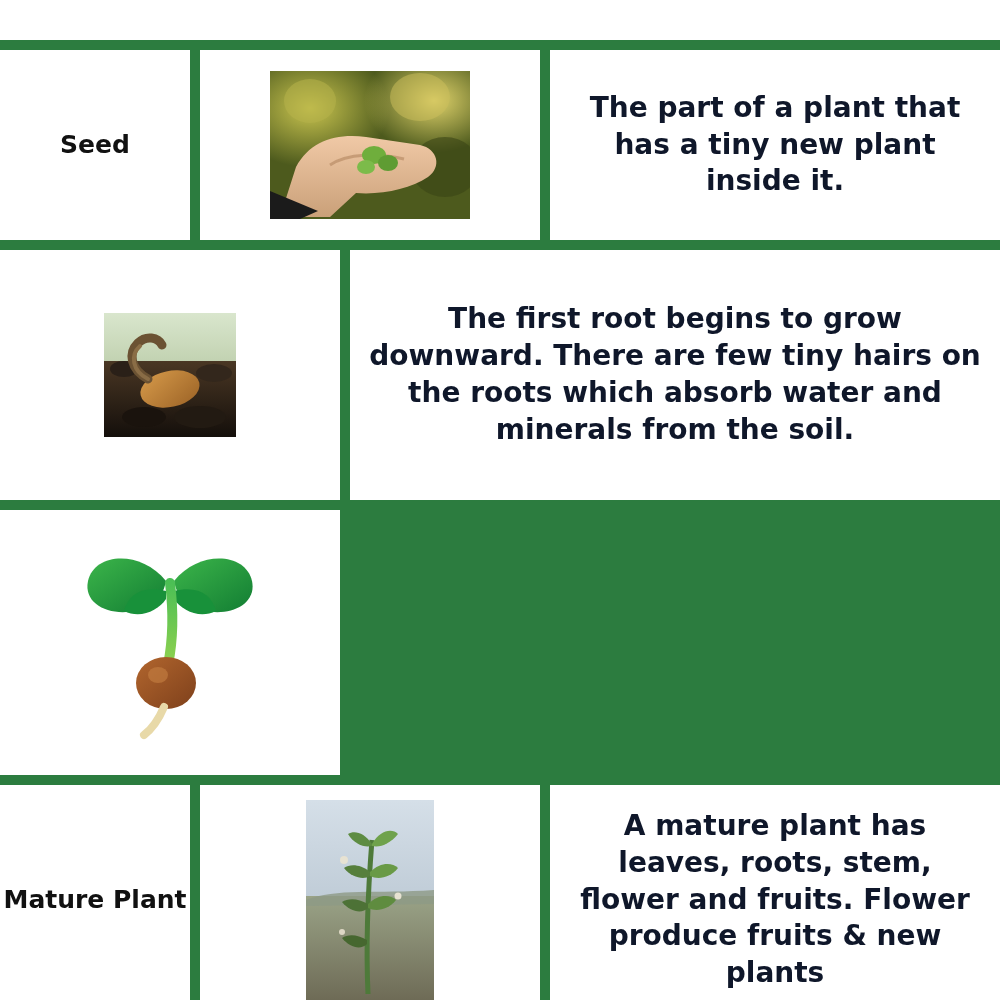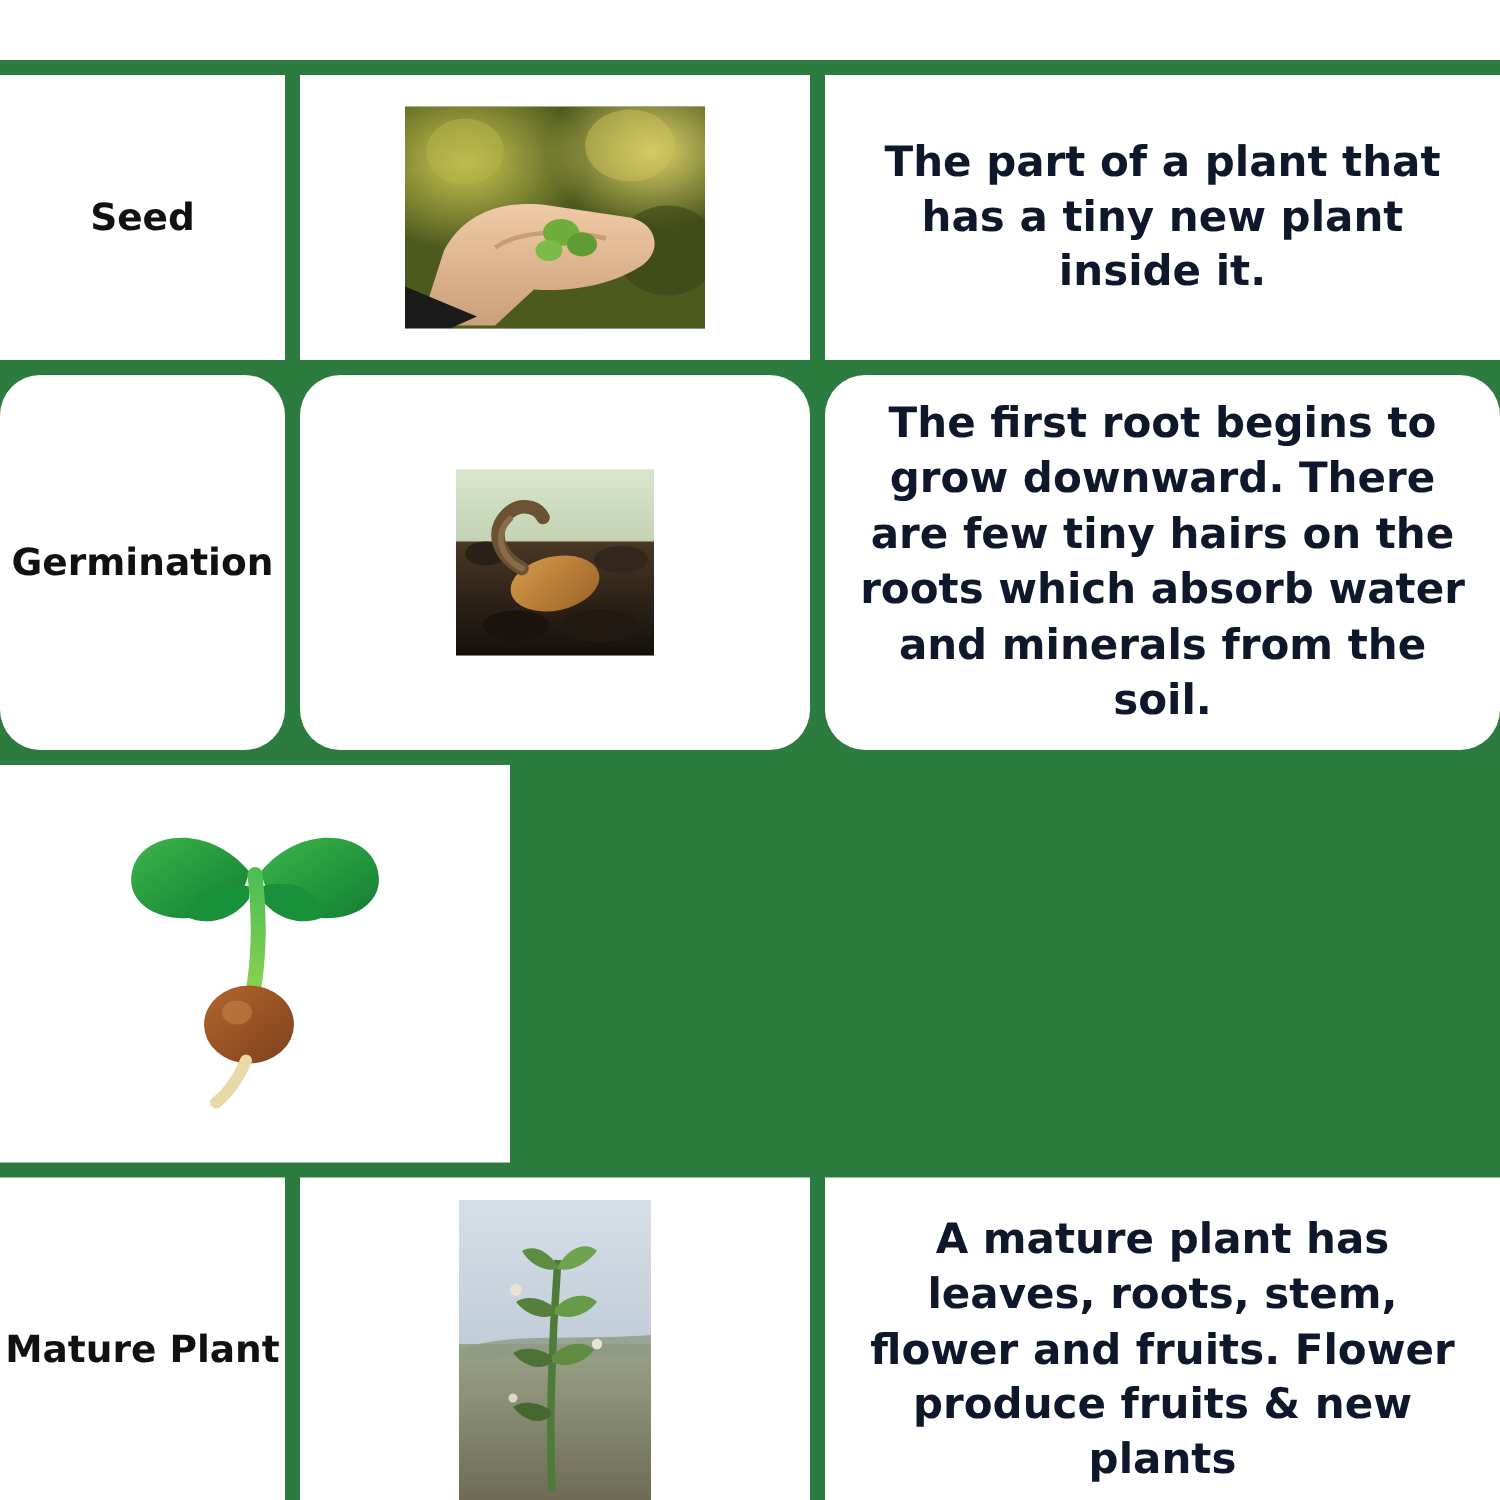--- a/index.html
+++ b/index.html
@@ -72,21 +72,21 @@
     flex: 1 1 auto;
     font-weight: bold;
     font-size: 28px;
     color: #0f172a;
     text-align: center;
     line-height: 1.32;
     padding: 6px 16px;
   }
 
   .row-seed .cell { height: 190px; }
-  .row-germination .cell { height: 250px; border-radius: 27px; }
+  .row-germination .cell { height: 250px; }
   .row-seedling .cell { height: 265px; }
   .row-mature .cell { height: 230px; }
 
   
   .pic {
     position: relative;
     overflow: hidden;
   }
 
   .pic-seed {
@@ -150,21 +150,20 @@
             <ellipse cx="118" cy="92" rx="10" ry="8" fill="#5f9c33"></ellipse>
             <ellipse cx="96" cy="96" rx="9" ry="7" fill="#7cbb4a"></ellipse>
             <path d="M0 120 L48 140 L30 148 L0 148 Z" fill="#1b1b1b"></path>
           </svg>
         </div>
       </div>
       <div class="cell cell-desc">The part of a plant that has a tiny new plant inside it.</div>
     </div>
 
     <div class="row row-germination">
-      <div class="cell cell-term">Germination</div>
       <div class="cell cell-image">
         <div class="pic pic-germ">
           <svg width="132" height="124" viewBox="0 0 132 124" aria-hidden="true">
             <defs>
               <linearGradient id="sky2" x1="0" y1="0" x2="0" y2="1">
                 <stop offset="0" stop-color="#d9e6cd"></stop>
                   <stop offset="1" stop-color="#9fb487"></stop>
               </linearGradient>
               <linearGradient id="soil2" x1="0" y1="0" x2="0" y2="1">
                 <stop offset="0" stop-color="#4a3724"></stop>

